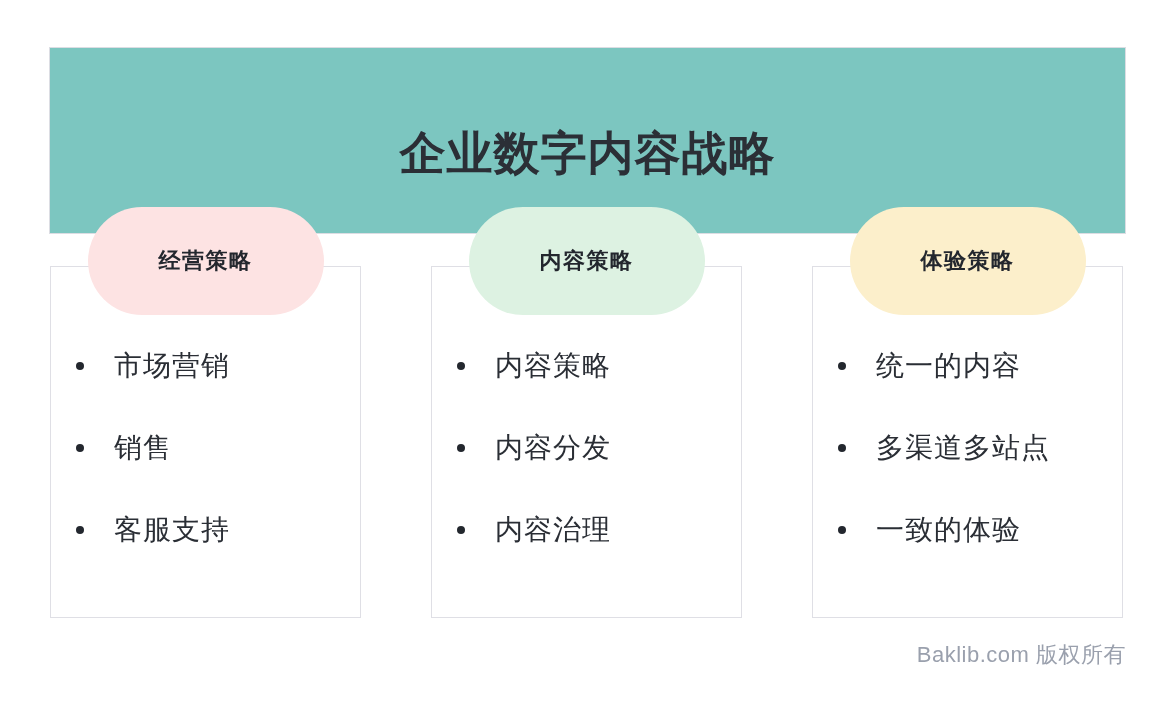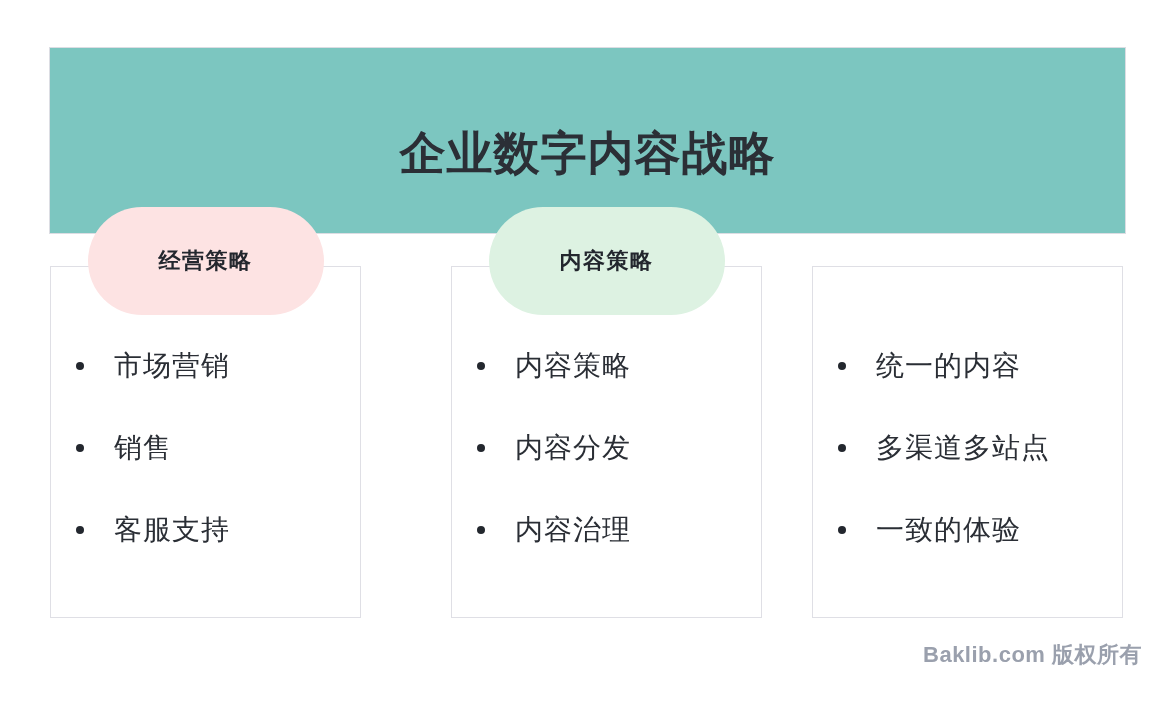--- a/index.html
+++ b/index.html
@@ -62,21 +62,21 @@
     height: 722px;
   }
 
   .col {
     position: absolute;
     top: 266px;
     width: 311px;
     height: 352px;
   }
   .col-0 { left: 50px; }
-  .col-1 { left: 451px; }
+  .col-1 { left: 431px; }
   .col-2 { left: 812px; }
 
   .card {
     position: absolute;
     left: 0;
     top: 0;
     width: 100%;
     height: 100%;
     border: 1px solid #dfdfe5;
     background: #ffffff;
@@ -137,24 +137,24 @@
   .bullet-text {
     font-size: 28px;
     color: #2a2e35;
     letter-spacing: 1px;
     line-height: 28px;
   }
 
   
   .footer {
     position: absolute;
-    right: 32px;
+    right: 48px;
     top: 640px;
     font-size: 22px;
-    font-weight: bold;
+    font-weight: normal;
     color: #9aa0ad;
     letter-spacing: 0.5px;
     white-space: nowrap;
   }
 </style>
 </head>
 <body>
 
 <div id="slide">
 
@@ -201,20 +201,23 @@
         </li>
         <li class="bullet">
           <span class="bullet-dot"></span>
           <span class="bullet-text">内容治理</span>
         </li>
       </ul>
     </div>
 
     <div class="col col-2">
       <div class="card"></div>
+      <div class="pill" style="background:#fcefcb">
+        <span class="pill-label">体验策略</span>
+      </div>
       <ul class="bullets">
         <li class="bullet">
           <span class="bullet-dot"></span>
           <span class="bullet-text">统一的内容</span>
         </li>
         <li class="bullet">
           <span class="bullet-dot"></span>
           <span class="bullet-text">多渠道多站点</span>
         </li>
         <li class="bullet">

